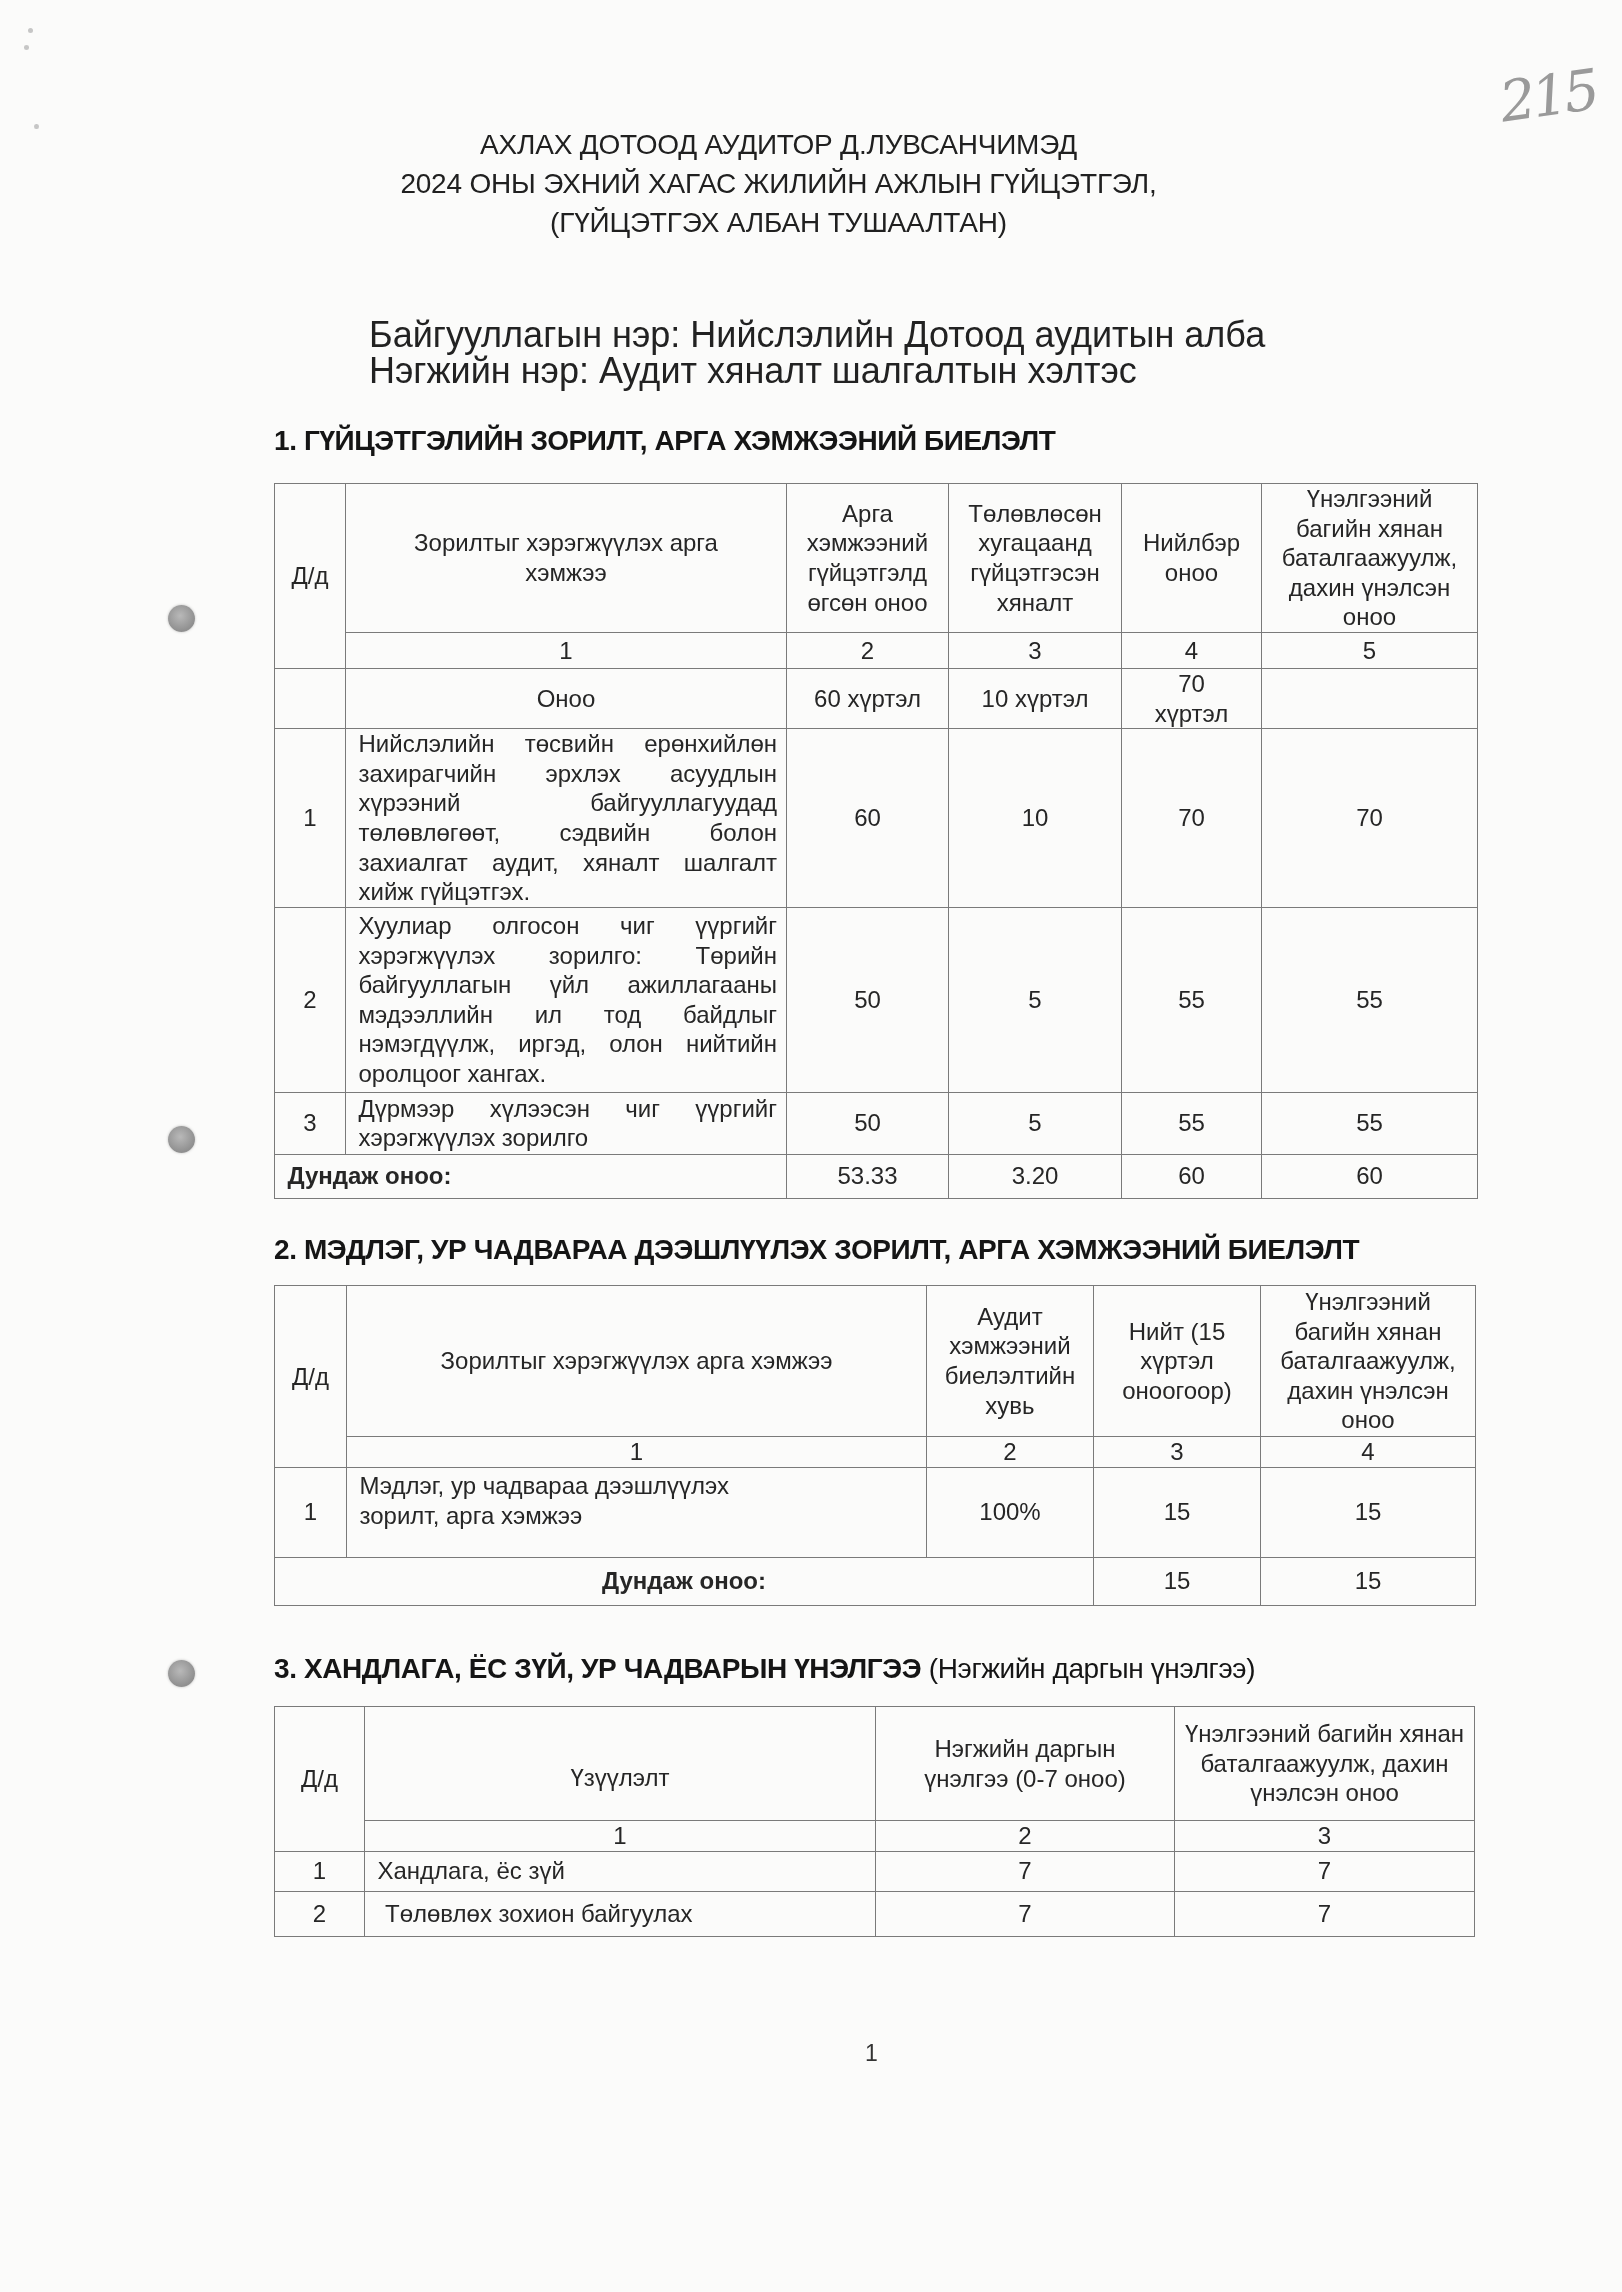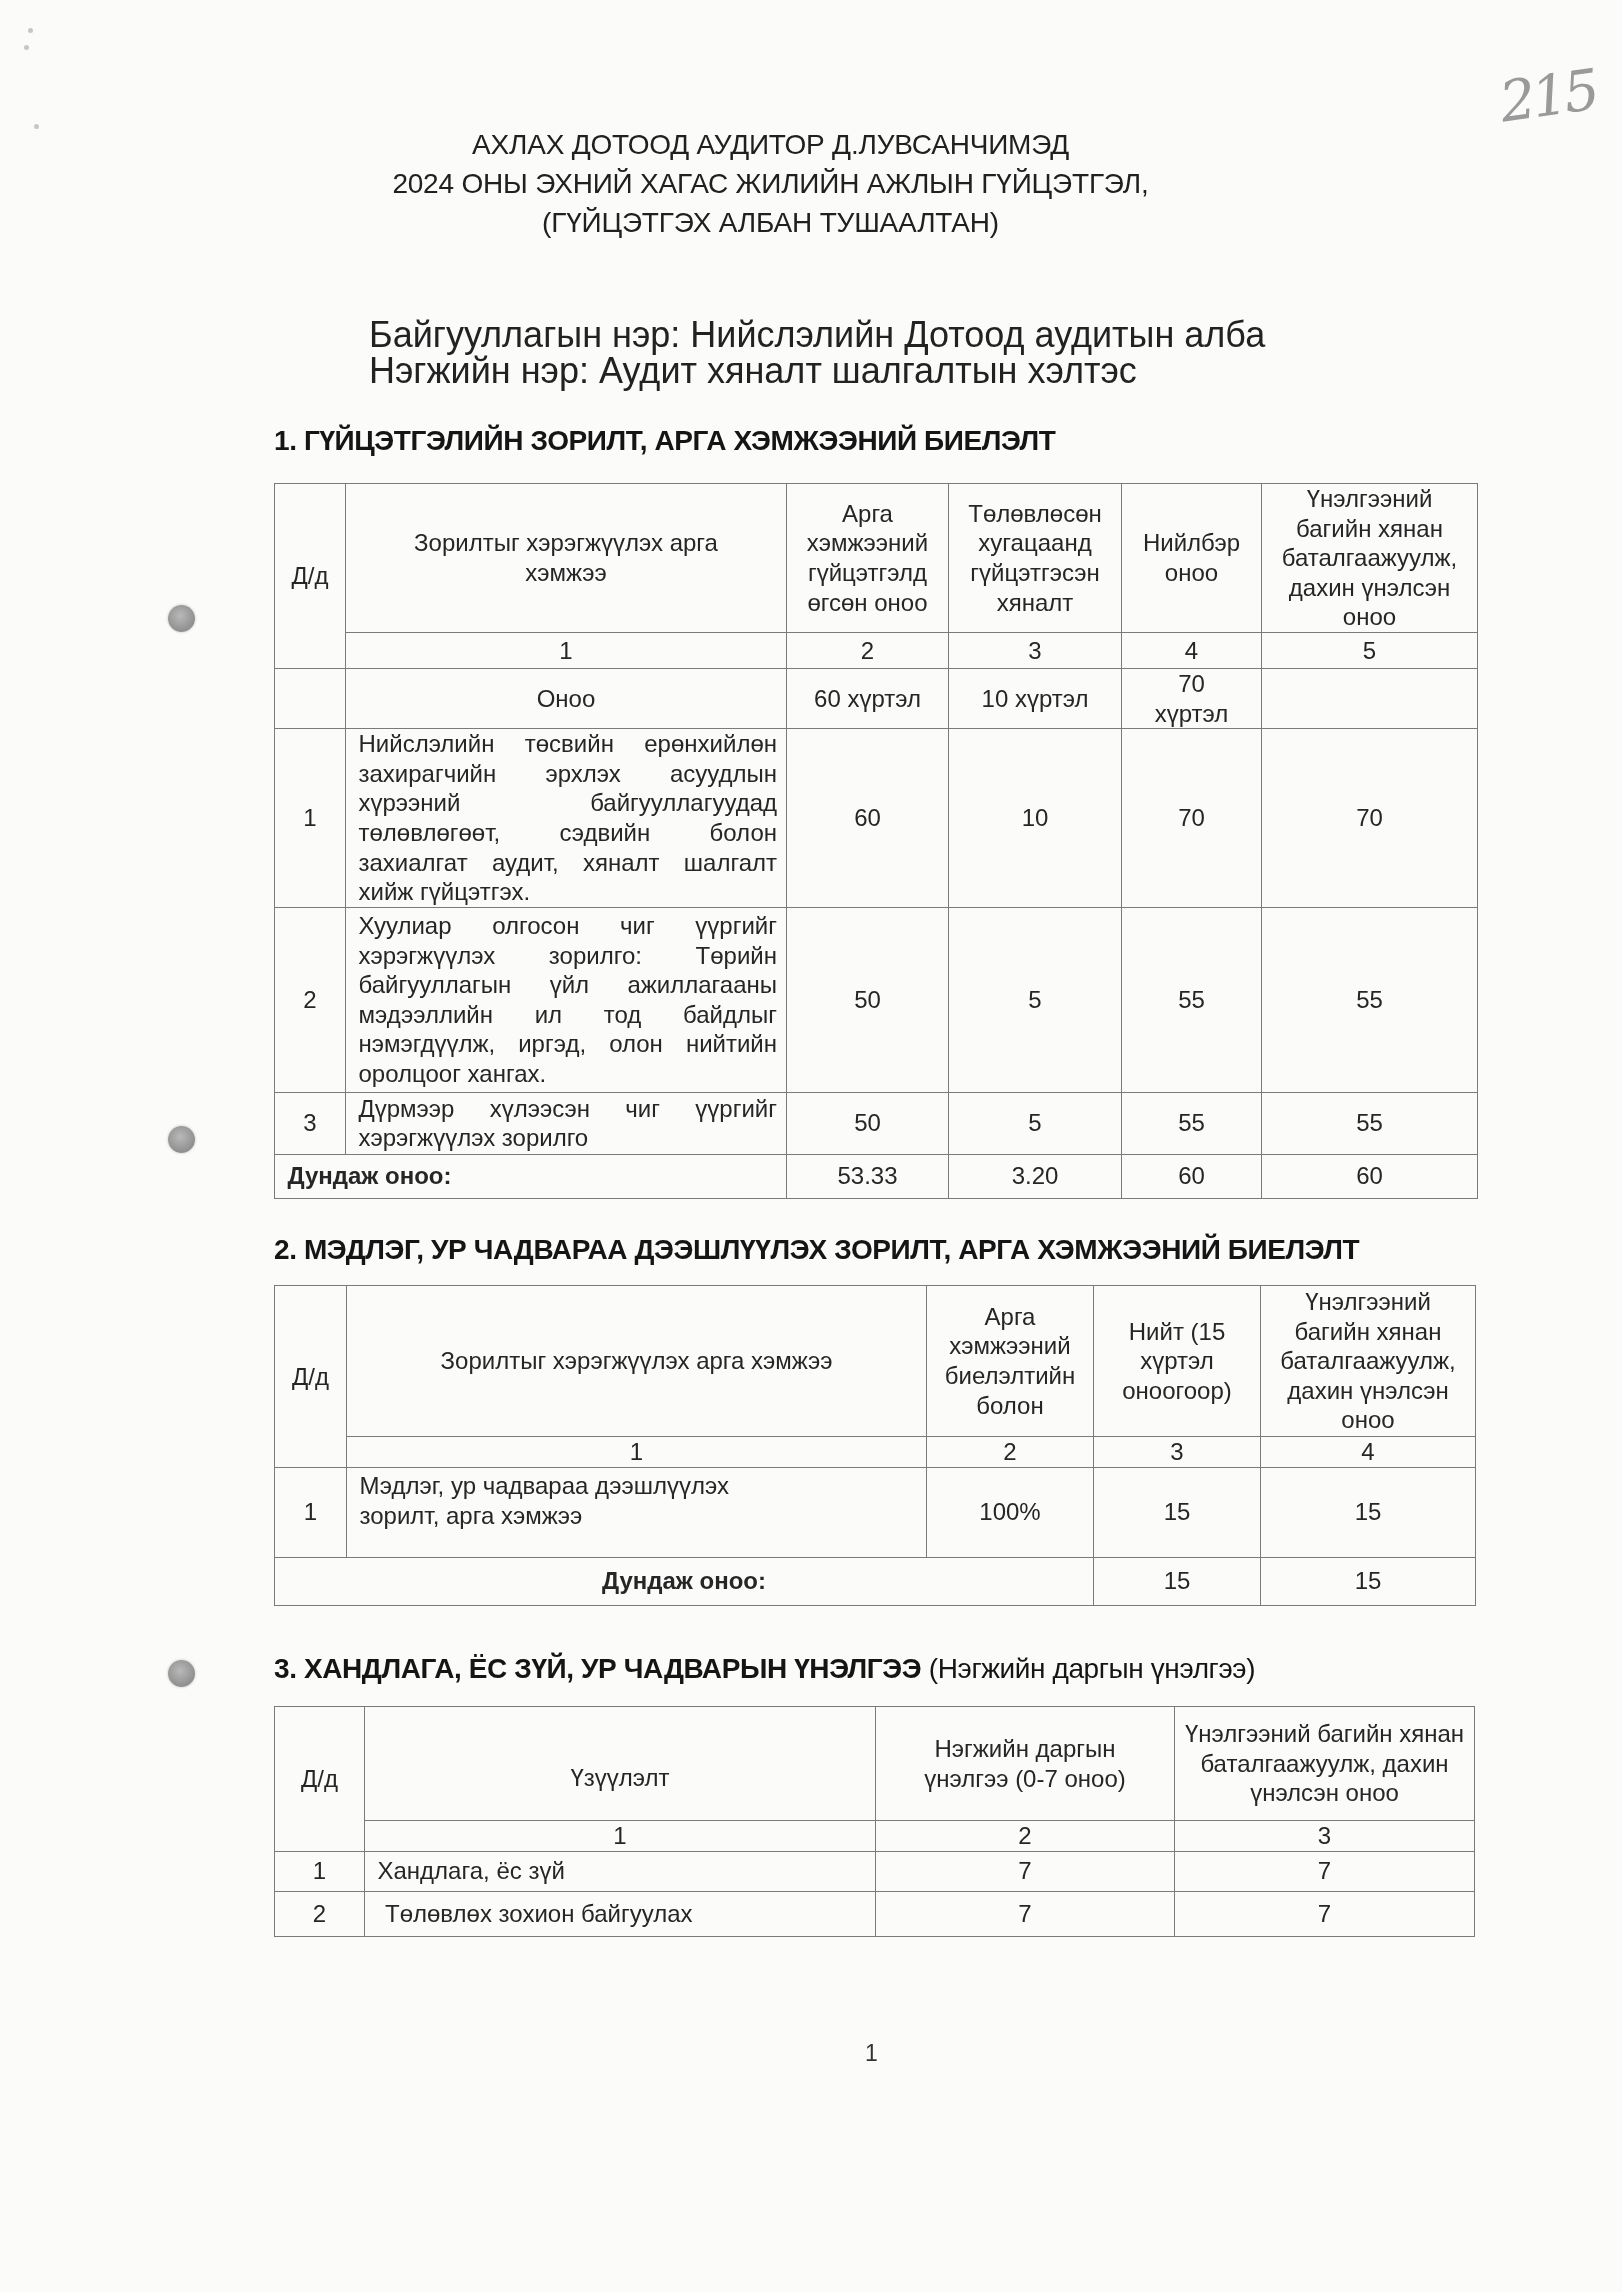--- a/index.html
+++ b/index.html
@@ -14,21 +14,21 @@
     position: absolute; width: 27px; height: 27px; border-radius: 50%;
     background: radial-gradient(circle at 45% 40%, #b9b9b9 0%, #8f8f8f 70%, #b0b0b0 100%);
     box-shadow: 0 0 2.7px rgba(0,0,0,.25);
   }
   .handwritten {
     position: absolute; left: 1501px; top: 63px; width: 99px; height: 81px;
     font-family: "DejaVu Serif", serif; font-style: italic; font-size: 56px;
     color: #9a9a9a; transform: rotate(-8deg); letter-spacing: -3.6px;
   }
   .title {
-    position: absolute; left: 8px; width: 1525px; top: 125px; text-align: center;
+    position: absolute; left: 16px; width: 1525px; top: 125px; text-align: center;
     font-size: 28px; line-height: 39px; letter-spacing: -0.2px; color: #202020;
   }
   .title div { white-space: nowrap; }
   .org { position: absolute; left: 369px; top: 317px; font-size: 36px; line-height: 36px; color: #222; }
   .section-heading {
     position: absolute; left: 274px; font-size: 28px; font-weight: bold;
     letter-spacing: -0.4px; color: #151515; white-space: nowrap;
   }
   .section-heading .normal { font-weight: normal; }
   table.grid {
@@ -144,21 +144,21 @@
     <col style="width:72px">
       <col style="width:580px">
       <col style="width:167px">
       <col style="width:167px">
       <col style="width:215px">
   </colgroup>
   <tbody>
       <tr style="height:151px">
     <td rowspan="2">Д/д</td>
     <td>Зорилтыг хэрэгжүүлэх арга хэмжээ</td>
-    <td>Арга хэмжээний биелэлтийн болон</td>
+    <td>Аудит хэмжээний биелэлтийн хувь</td>
     <td>Нийт (15 хүртэл оноогоор)</td>
     <td>Үнэлгээний багийн хянан баталгаажуулж, дахин үнэлсэн оноо</td>
   </tr>
   <tr style="height:28px">
     <td>1</td>
     <td>2</td>
     <td>3</td>
     <td>4</td>
   </tr>
   <tr style="height:90px">

